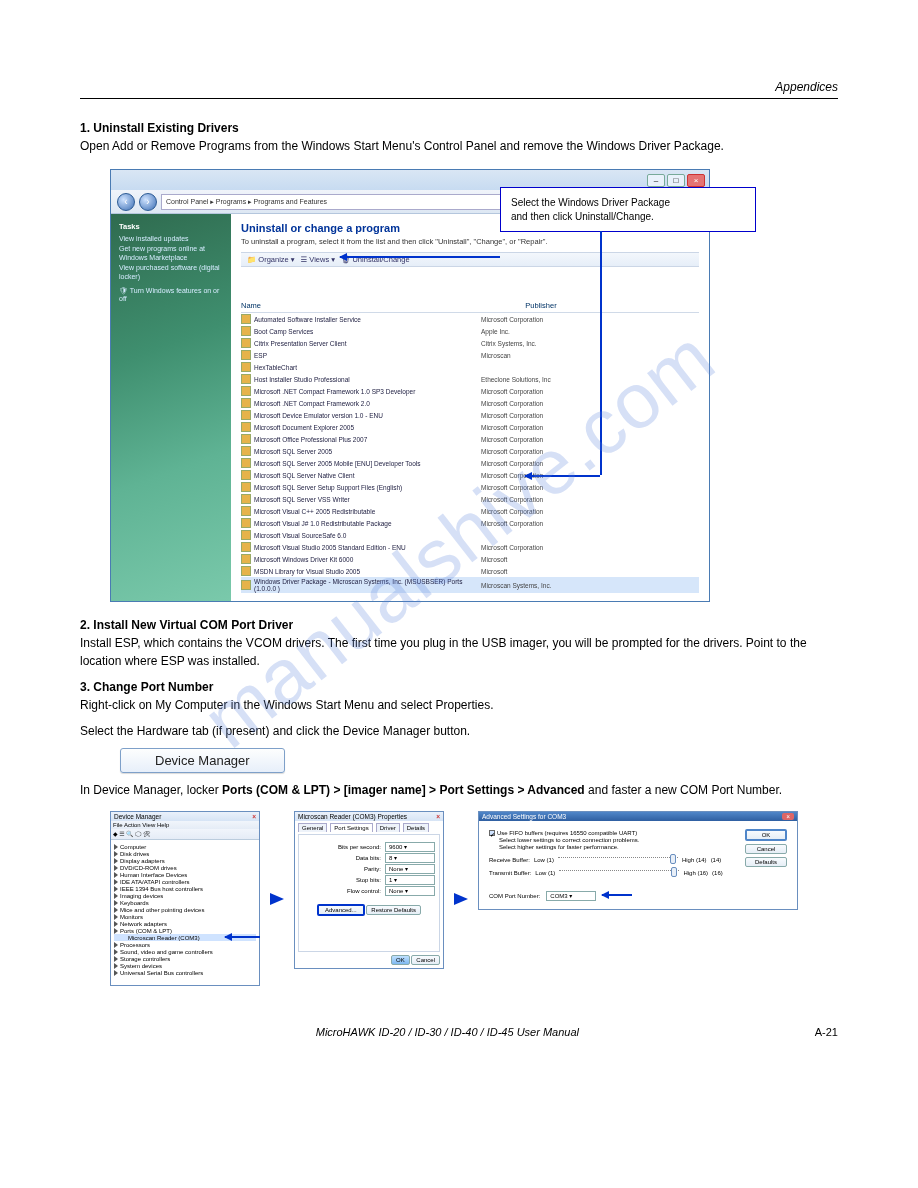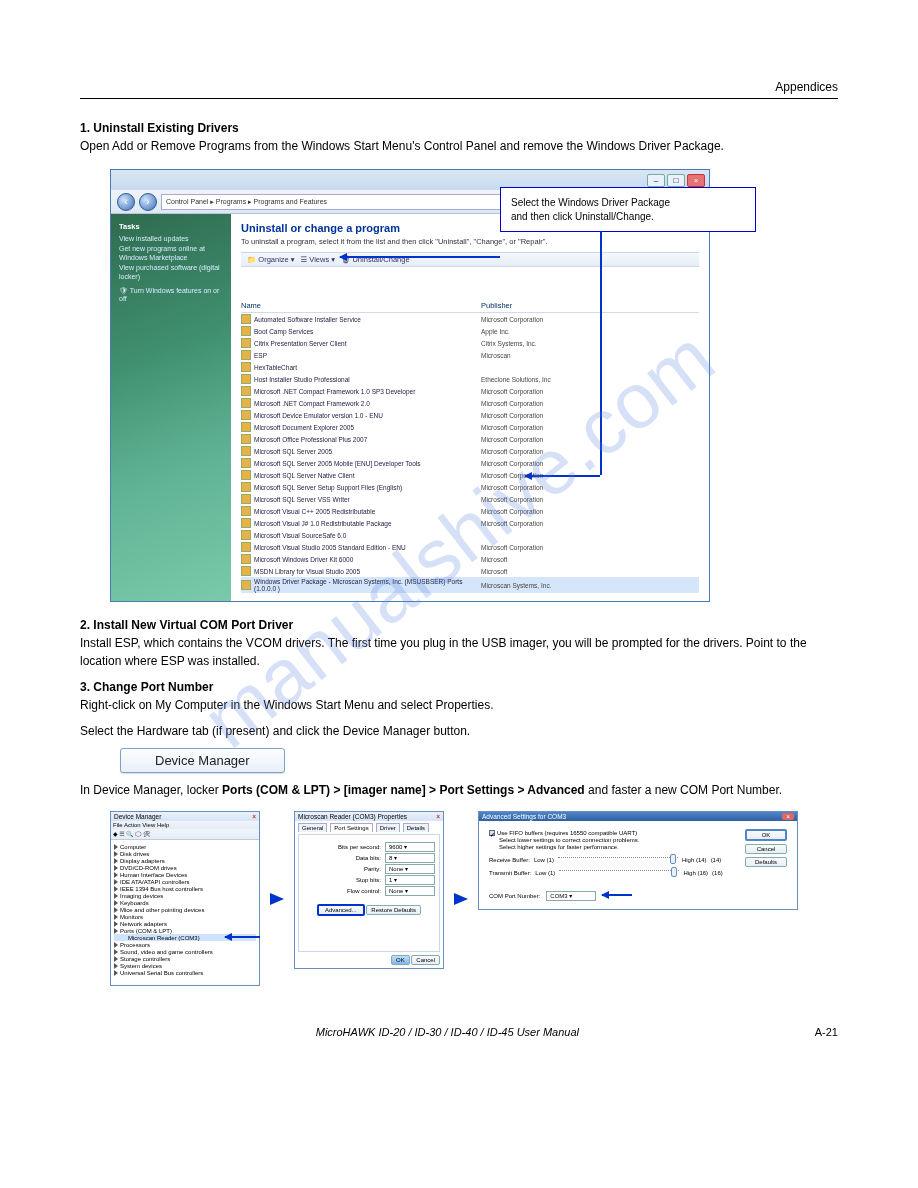--- a/index.html
+++ b/index.html
@@ -1,19 +1,19 @@
 <!DOCTYPE html>
 <html><head>
 <meta charset="utf-8">
 <style>
 * { box-sizing: border-box; margin: 0; padding: 0; }
 body { font-family: Arial, sans-serif; background: #fff; width: 918px; margin: 0 auto; color: #000; font-size: 13px; position: relative; }
 .page { padding: 80px 80px 40px 80px; }
 .header-rule { border-bottom: 1px solid #000; margin-bottom: 20px; height: 1px; }
-.header-text { text-align: right; font-size: 12px; margin-bottom: 4px; }
+.header-text { text-align: right; font-style: italic; font-size: 12px; margin-bottom: 4px; }
 .body-text { font-size: 12px; line-height: 1.5; margin: 8px 0; }
 .screenshot1 { position: relative; width: 600px; margin: 14px 0 14px 30px; }
 .win-frame { border: 1px solid #4a7bb3; background: #e8edf5; }
 .titlebar { height: 20px; background: linear-gradient(#d9e6f4,#c7dbf1); display:flex; align-items:center; justify-content:flex-end; padding:0 4px; gap:2px;}
 .titlebtn { width:18px; height:13px; border:1px solid #7a9; border-radius:2px; font-size:8px; text-align:center; line-height:11px; background:#e9f2fb;}
 .closebtn { background:#e57373; border-color:#c33; color:#fff;}
 .addrbar { height: 24px; background: linear-gradient(#f0f4fa, #dde7f3); display:flex; align-items:center; padding:0 6px; font-size:8px; gap:4px; border-bottom:1px solid #b4c6dd;}
 .navbtn { width:18px; height:18px; border-radius:50%; background:radial-gradient(circle at 35% 35%,#cfe3ff,#3b6db3); border:1px solid #2b5a94; display:flex; align-items:center; justify-content:center; color:#fff; font-size:10px;}
 .addrbox { flex:1; background:#fff; border:1px solid #aac; height:16px; display:flex; align-items:center; padding:0 4px; color:#333; font-size:7px;}
 .searchbox { width:90px; background:#fff; border:1px solid #aac; height:16px; display:flex; align-items:center; padding:0 4px; color:#888; font-size:7px;}
@@ -22,21 +22,21 @@
 .sidebar-heading { font-weight:bold; margin-bottom:4px; font-size:7.5px;}
 .sidebar-link { color:#d6ecff; margin:2px 0; line-height:1.2;}
 .mainpane { flex:1; background:#fff; padding:8px 10px; position:relative; overflow:hidden;}
 .mp-title { color:#003399; font-size:11px; font-weight:bold; margin-bottom:3px;}
 .mp-sub { font-size:7.5px; color:#333; margin-bottom:6px;}
 .toolbar { border-top:1px solid #cbd6e6; border-bottom:1px solid #cbd6e6; background:linear-gradient(#f3f7fc,#e6eef8); display:flex; align-items:center; gap:6px; padding:2px 6px; font-size:7.5px; color:#336;}
 .tbitem { display:flex; align-items:center; gap:2px;}
 .proglist { margin-top:4px;}
 .plh { display:flex; font-size:7.5px; color:#003366; border-bottom:1px solid #d0dae8; padding:2px 0;margin-top:32px;}
 .plh .c1 { width:240px; }
-.plh .c2 { width:120px;}
+.plh .c2 { width:120px;text-align:center;}
 .plrow { display:flex; font-size:6.5px; color:#224; padding:1px 0; align-items:center;}
 .plrow .c1 { width:240px; display:flex; align-items:center; gap:3px;}
 .plrow .c2 { width:120px; color:#444;}
 .plrow.sel { background:#d6e6fa;}
 .plicon { width:10px; height:10px; background:#e6b34a; border:1px solid #9a6; flex-shrink:0;}
 
 .callout { position:absolute; border:1px solid #0000cc; background:#fff; padding:8px 10px; font-size:10px; line-height:1.35; width:256px;}
 
 .arrow-blue { position:absolute; height:2px; background:#0033cc;}
 .arrow-blue::after { content:''; position:absolute; right:-1px; top:-3px; border-left:8px solid #0033cc; border-top:4px solid transparent; border-bottom:4px solid transparent;}

